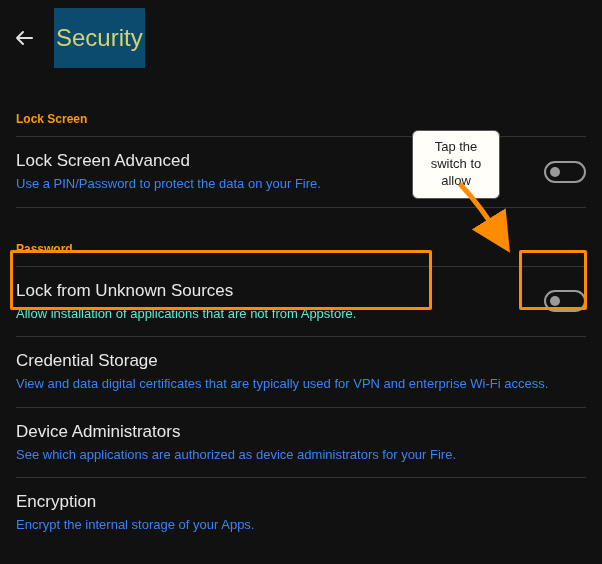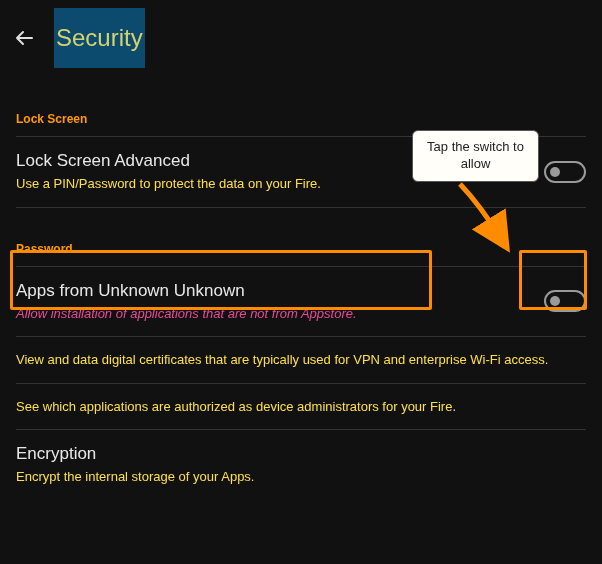--- a/index.html
+++ b/index.html
@@ -57,26 +57,25 @@
     flex: 1;
   }
   .row-title {
     font-size: 17px;
     color: #e8e8e8;
     margin-bottom: 4px;
     font-weight: 400;
   }
   .row-desc {
     font-size: 13px;
-    color: #fde047;
+    color: #3b82f6;
     line-height: 1.35;
   }
   .row-desc.highlight {
-    color: #ec4899;
-    font-style: italic;
+    color: #5eead4;
   }
   .toggle {
     width: 42px;
     height: 22px;
     border: 2px solid #9a9a9a;
     border-radius: 22px;
     position: relative;
     flex-shrink: 0;
   }
   .toggle .knob {
@@ -105,21 +104,21 @@
     left: 519px;
     top: 250px;
     width: 68px;
     height: 60px;
     pointer-events: none;
   }
   .callout {
     position: absolute;
     left: 412px;
     top: 130px;
-    width: 127px;
+    width: 88px;
     background: #fffef8;
     border: 1px solid #555;
     border-radius: 6px;
     padding: 8px 6px;
     text-align: center;
     color: #222;
     font-size: 13px;
     line-height: 1.3;
   }
   .arrow-svg {
@@ -157,38 +156,40 @@
       <div class="knob"></div>
     </div>
   </div>
   <div class="divider"></div>
 
   <div class="section-header">Password</div>
   <div class="divider"></div>
 
   <div class="row">
     <div class="row-text">
-      <div class="row-title">Apps from Unknown Unknown</div>
+      <div class="row-title">Lock from Unknown Sources</div>
       <div class="row-desc highlight">Allow installation of applications that are not from Appstore.</div>
     </div>
     <div class="toggle">
       <div class="knob"></div>
     </div>
   </div>
   <div class="divider"></div>
 
   <div class="row">
     <div class="row-text">
+      <div class="row-title">Credential Storage</div>
       <div class="row-desc">View and data digital certificates that are typically used for VPN and enterprise Wi-Fi access.</div>
     </div>
   </div>
   <div class="divider"></div>
 
   <div class="row">
     <div class="row-text">
+      <div class="row-title">Device Administrators</div>
       <div class="row-desc">See which applications are authorized as device administrators for your Fire.</div>
     </div>
   </div>
   <div class="divider"></div>
 
   <div class="row">
     <div class="row-text">
       <div class="row-title">Encryption</div>
       <div class="row-desc">Encrypt the internal storage of your Apps.</div>
     </div>

